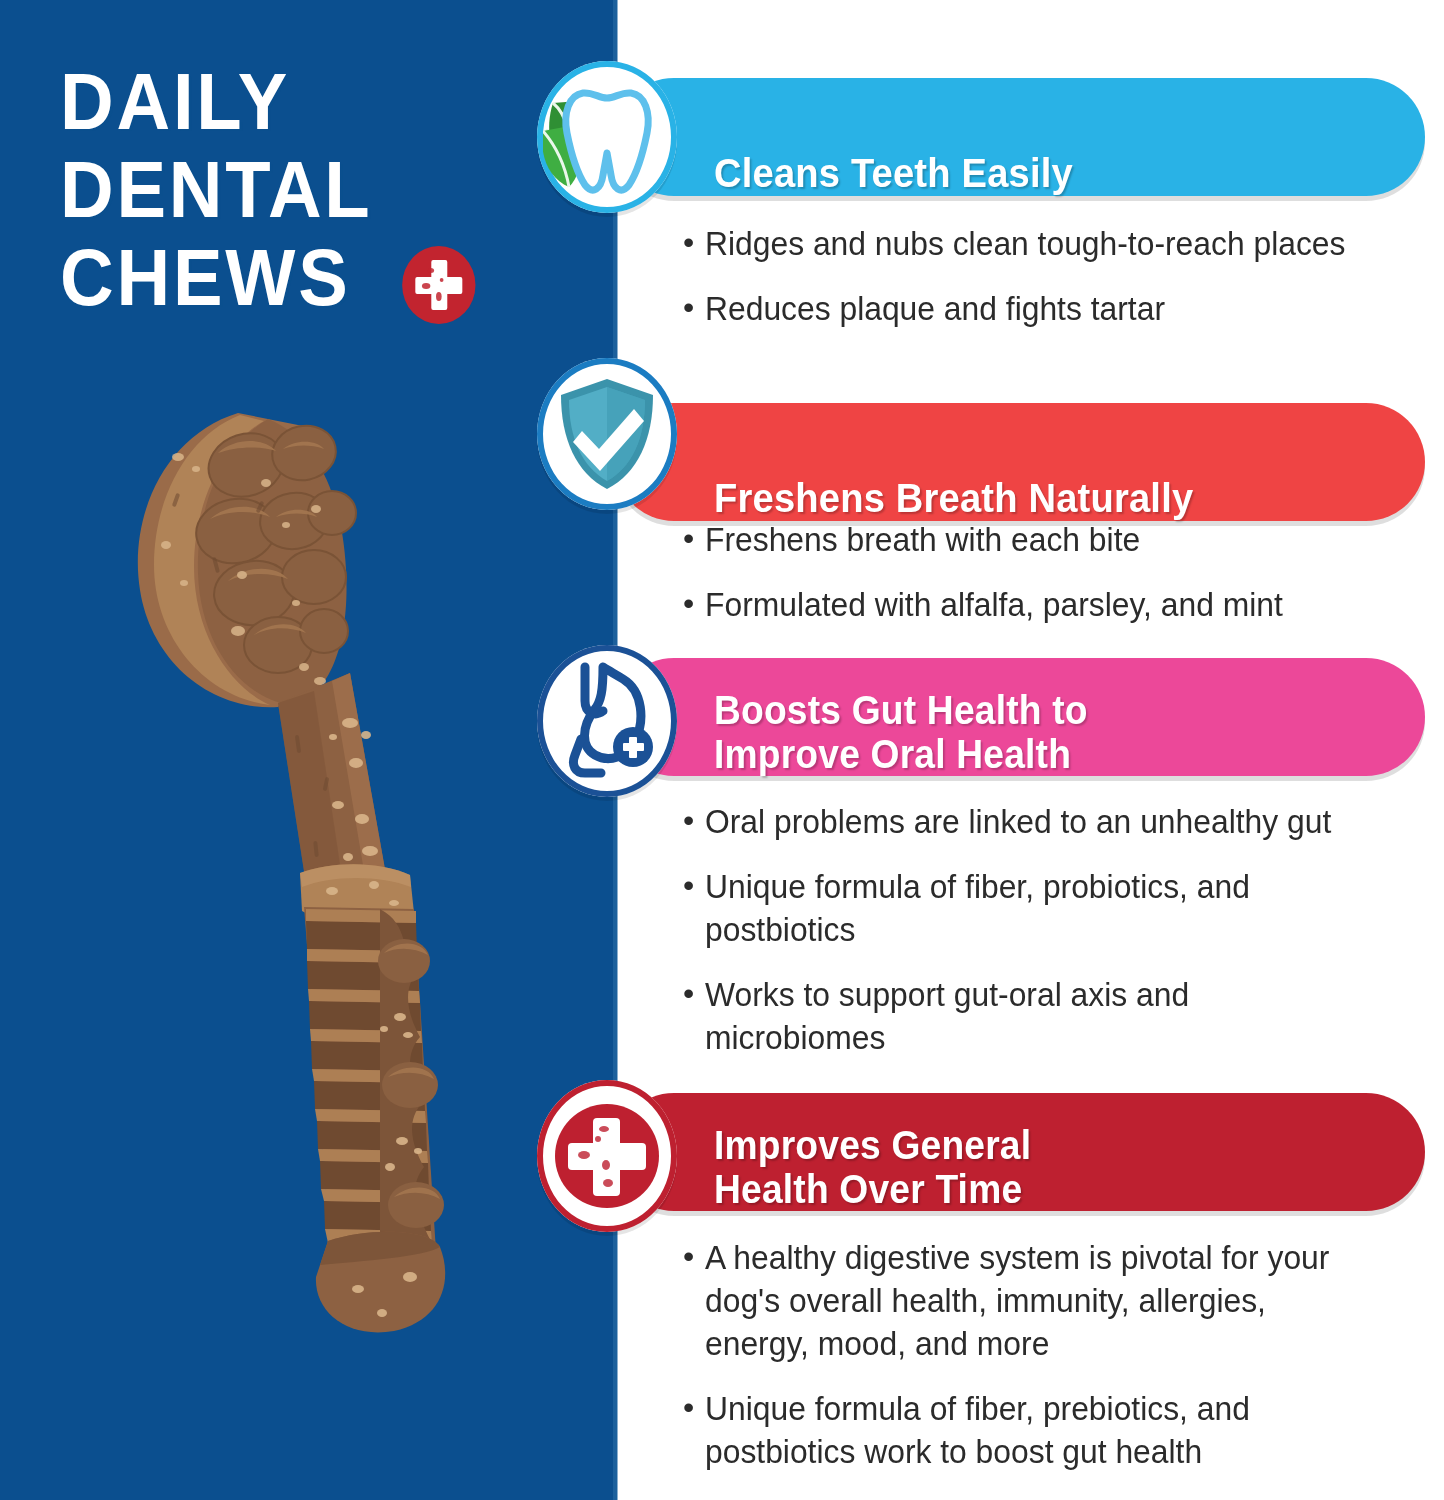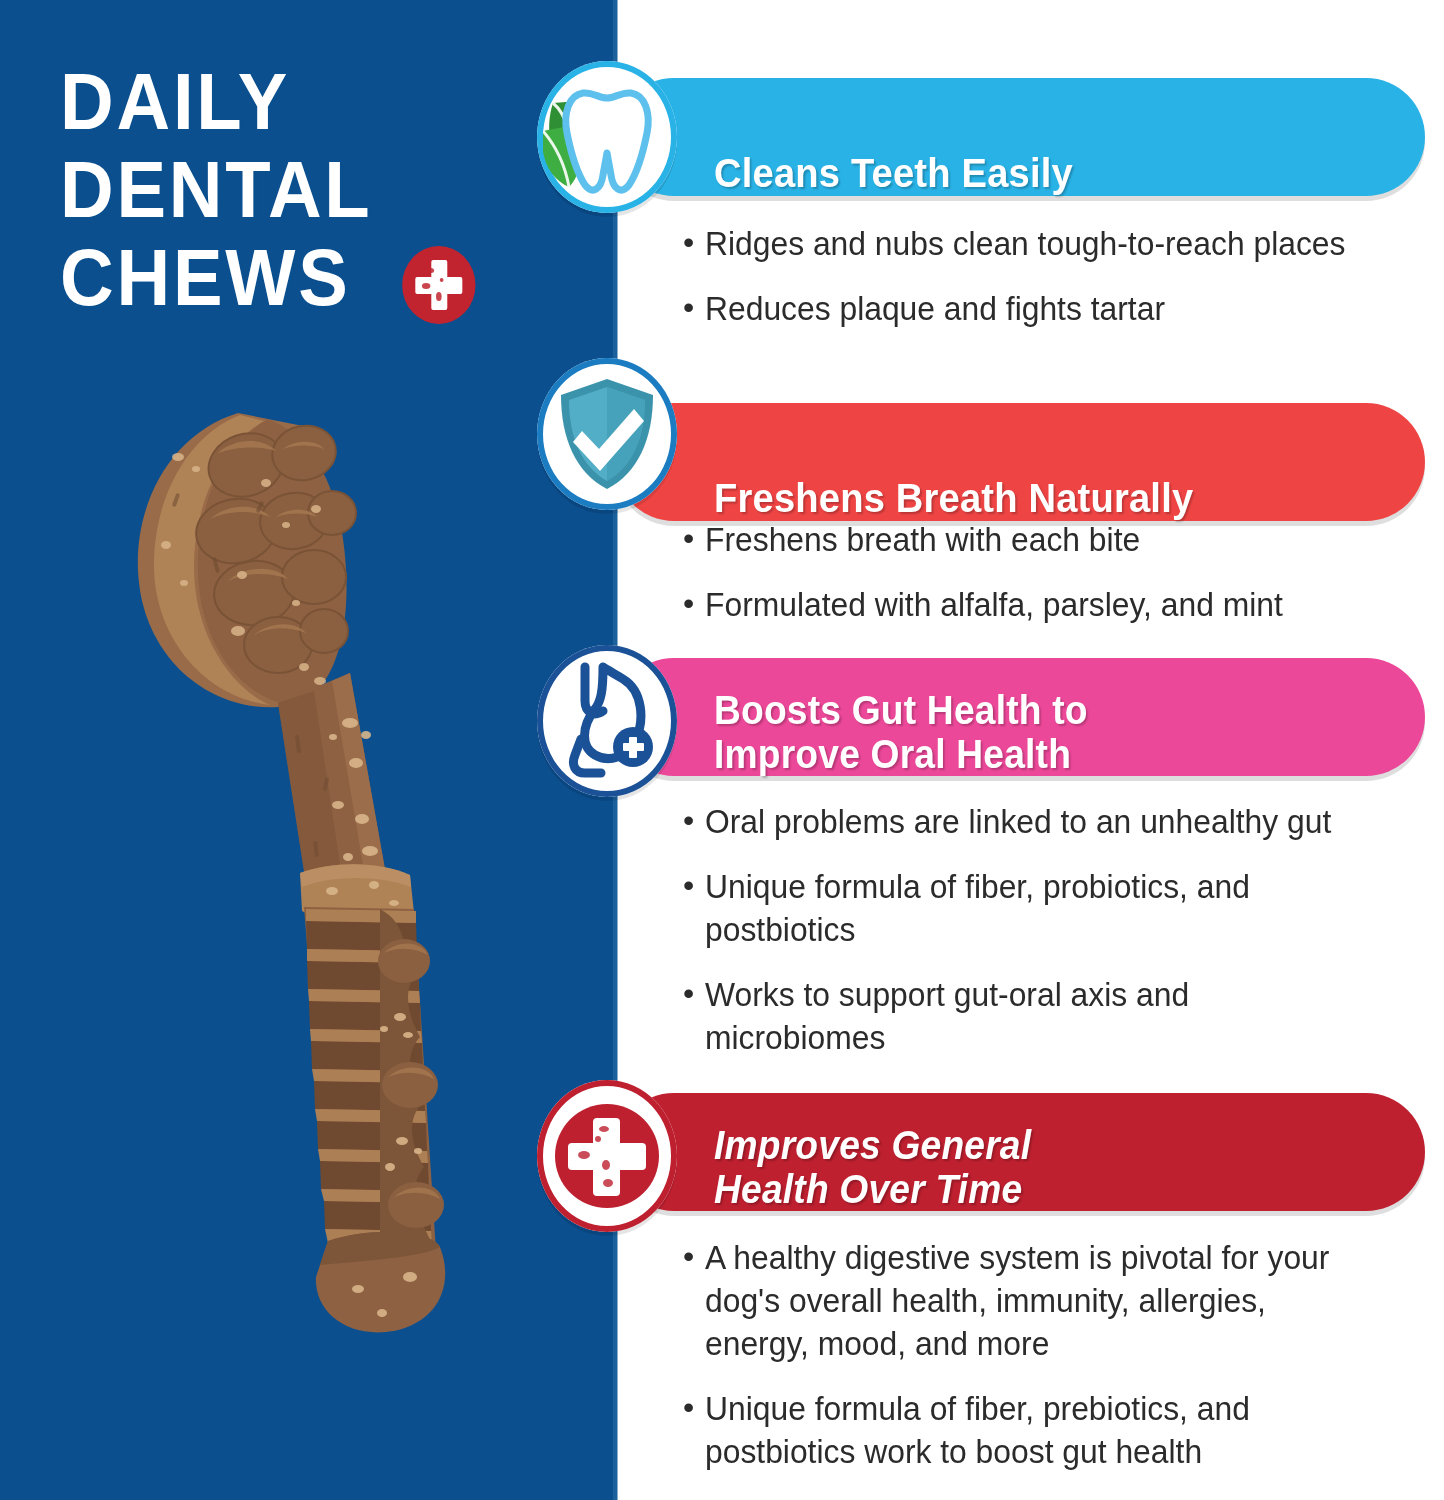--- a/index.html
+++ b/index.html
@@ -371,21 +371,21 @@
           <span class="txt" style="max-width:662px;display:block;">Unique formula of fiber, probiotics, and postbiotics</span>
         </div>
         <div class="bullet">
           <span class="dot">•</span>
           <span class="txt" style="max-width:600px;display:block;">Works to support gut-oral axis and microbiomes</span>
         </div>
       </div>
     </div>
 
     <div class="section">
-      <div class="pill" style="top:1093px;background:#be2030;font-style:italic;">
+      <div class="pill" style="top:1093px;background:#be2030;">
         <div class="pill-title two">Improves General
 Health Over Time</div>
       </div>
       <div class="icon-badge" style="top:1080px;">
         <div class="icon-ring" style="border:6px solid #be2030;"></div>
         <svg width="118" height="126" viewBox="0 0 118 126" style="position:relative;z-index:2;">
           <circle cx="59" cy="63" r="52" fill="#be2030"></circle>
           <rect x="20" y="50" width="78" height="27" rx="4" fill="#ffffff"></rect>
           <rect x="45" y="25" width="27" height="78" rx="4" fill="#ffffff"></rect>
           <g fill="#be2030" opacity=".8">

